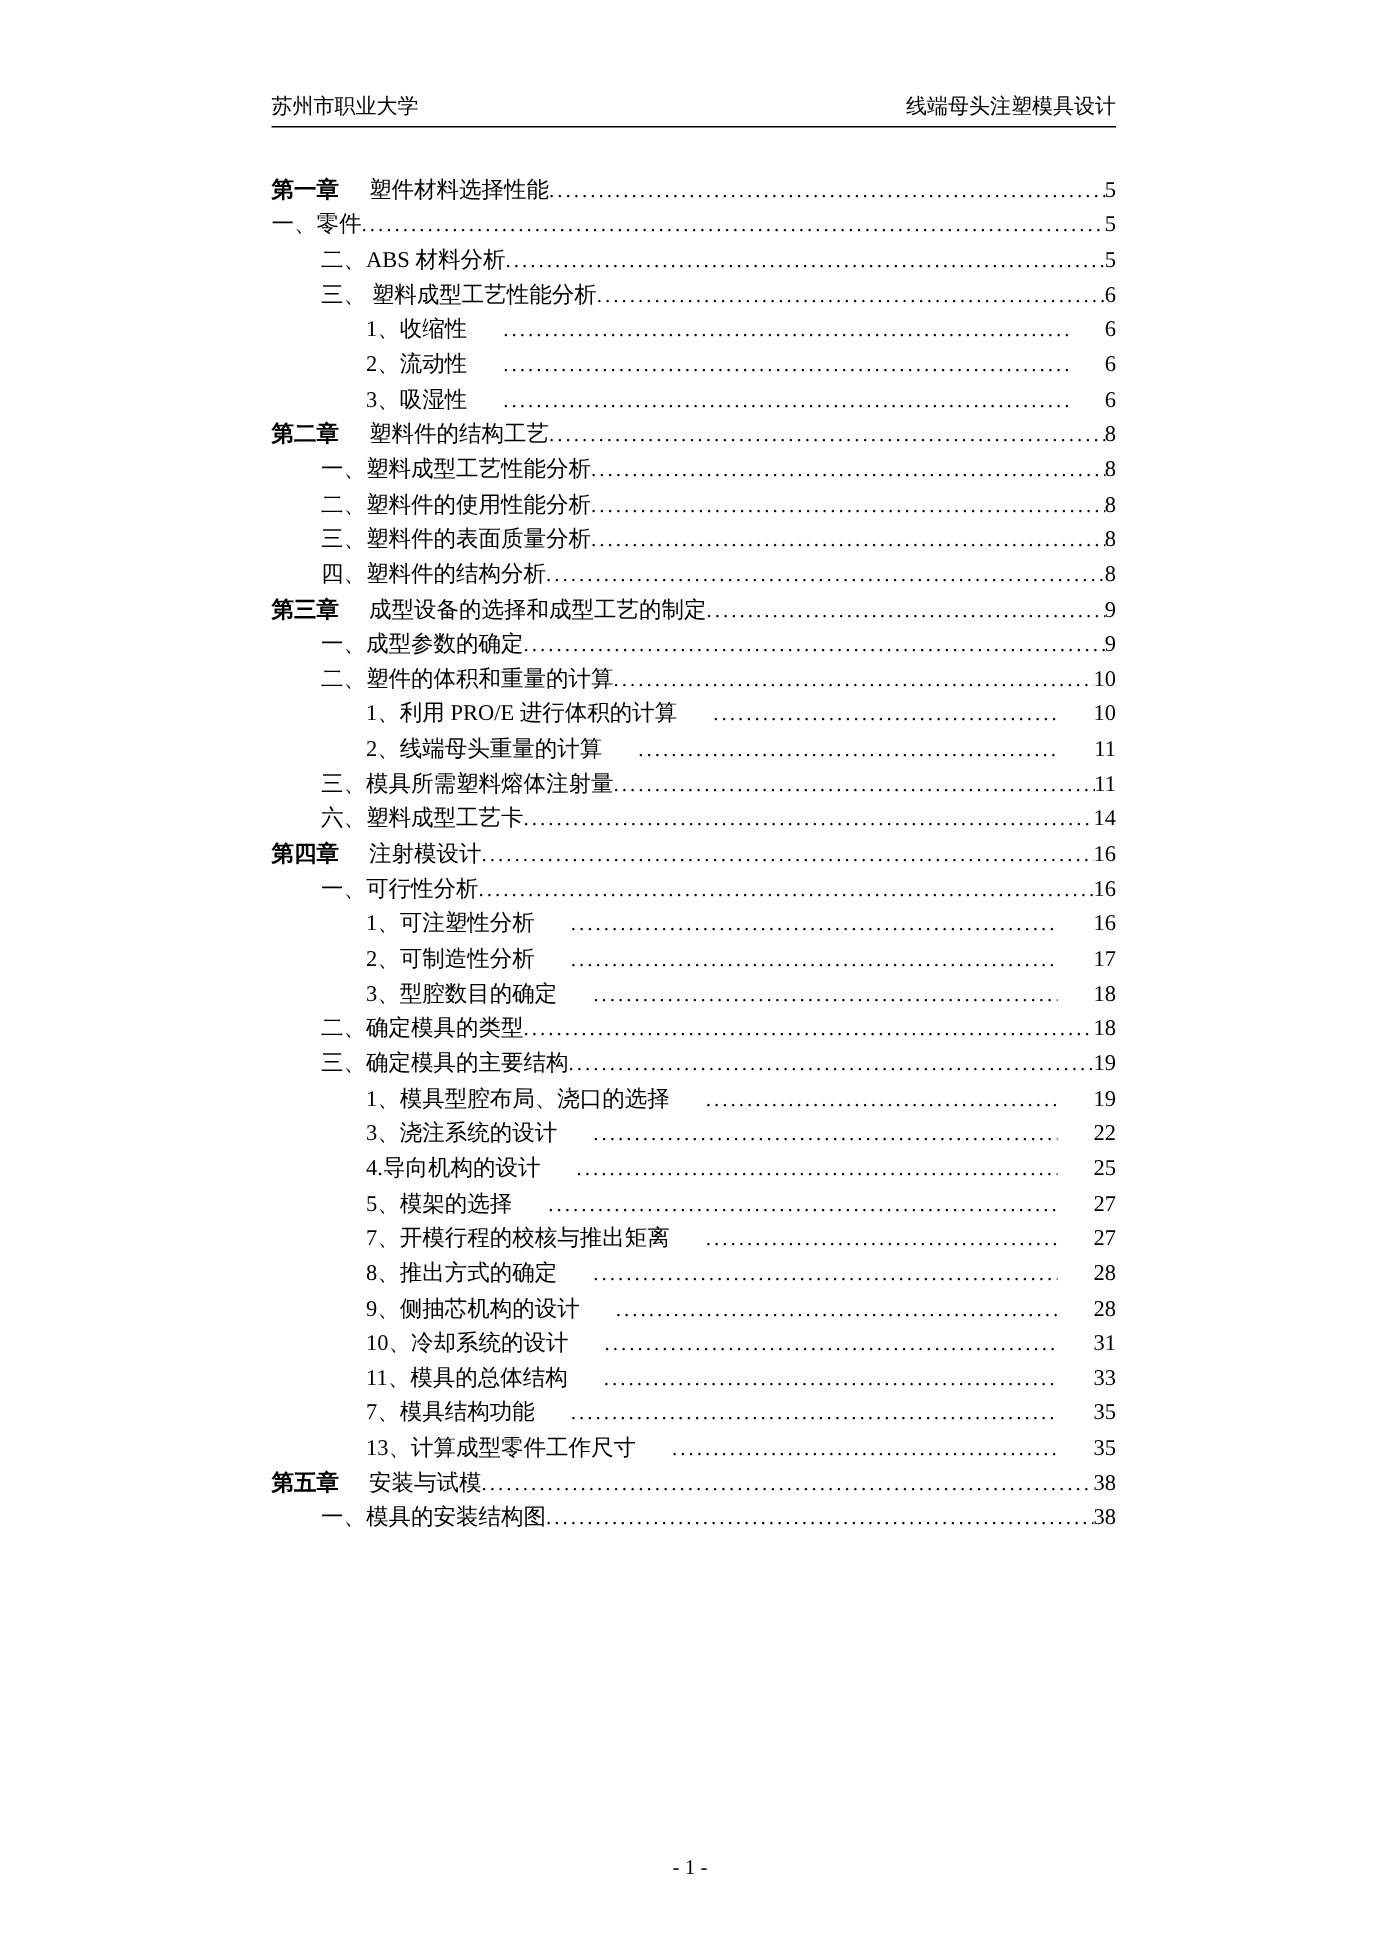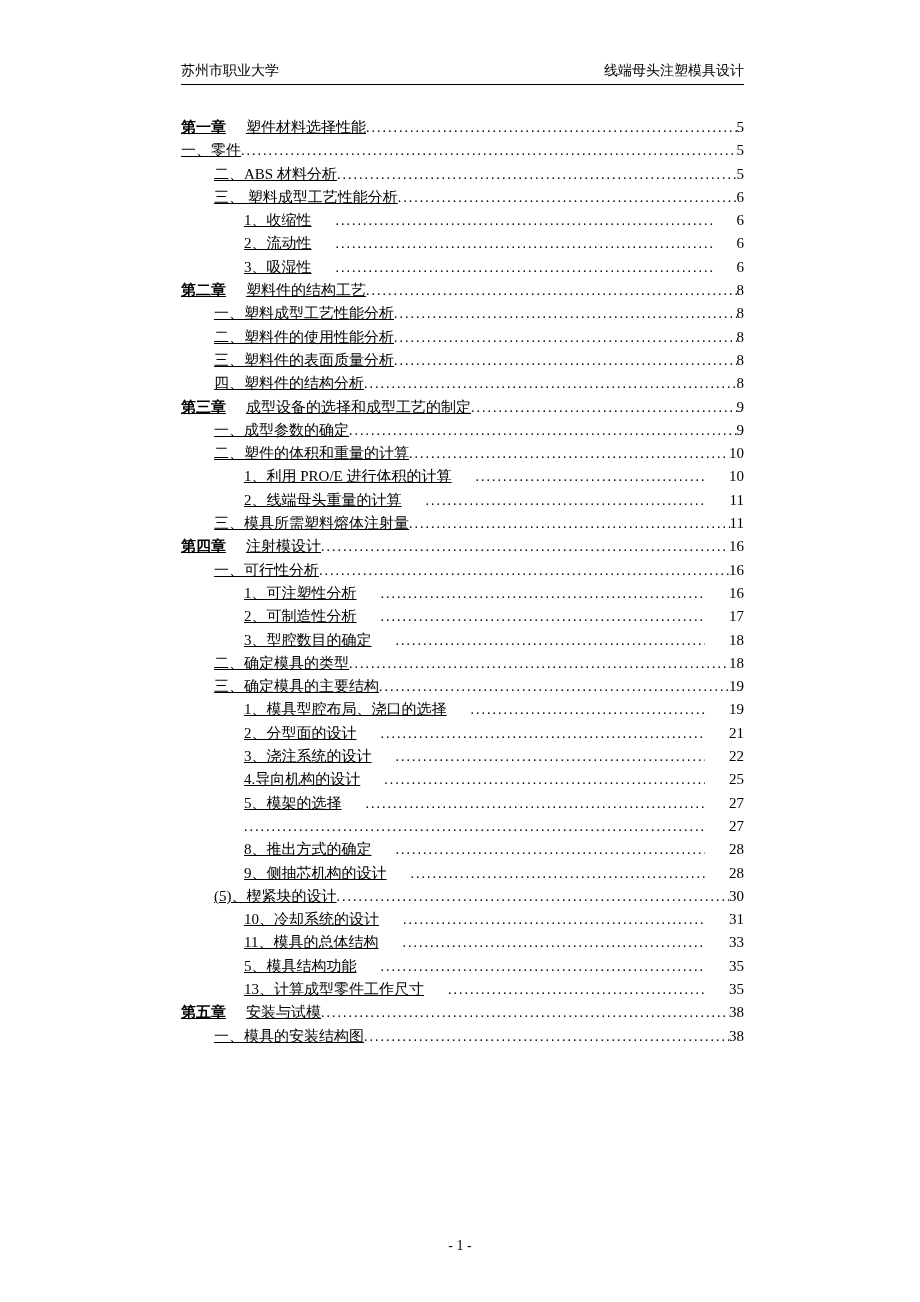--- a/index.html
+++ b/index.html
@@ -34,21 +34,20 @@
   }
   .toc-row {
     display: flex;
     align-items: baseline;
     white-space: nowrap;
     margin-bottom: 0px;
     height: 23.3px;
   }
   .toc-label {
     flex: 0 0 auto;
-    text-decoration: underline;
   }
   .toc-dots {
     flex: 1 1 auto;
     overflow: hidden;
     letter-spacing: 2px;
     color: #000;
     font-size: 14px;
   }
   .toc-dots::after {
     content: "..................................................................................................................................................................................................";
@@ -166,20 +165,25 @@
       <div class="toc-row indent-2">
         <span class="toc-label">2、线端母头重量的计算</span>
         <span class="toc-dots"></span>
         <span class="toc-page">11</span>
       </div>
       <div class="toc-row indent-1">
         <span class="toc-label">三、模具所需塑料熔体注射量</span>
         <span class="toc-dots"></span>
         <span class="toc-page">11</span>
       </div>
+      <div class="toc-row indent-1">
+        <span class="toc-label">六、塑料成型工艺卡</span>
+        <span class="toc-dots"></span>
+        <span class="toc-page">14</span>
+      </div>
       <div class="toc-row indent-0">
         <span class="toc-label"><span class="bold">第四章</span><span class="chap-gap"></span>注射模设计</span>
         <span class="toc-dots"></span>
         <span class="toc-page">16</span>
       </div>
       <div class="toc-row indent-1">
         <span class="toc-label">一、可行性分析</span>
         <span class="toc-dots"></span>
         <span class="toc-page">16</span>
       </div>
@@ -207,70 +211,61 @@
         <span class="toc-label">三、确定模具的主要结构</span>
         <span class="toc-dots"></span>
         <span class="toc-page">19</span>
       </div>
       <div class="toc-row indent-2">
         <span class="toc-label">1、模具型腔布局、浇口的选择</span>
         <span class="toc-dots"></span>
         <span class="toc-page">19</span>
       </div>
       <div class="toc-row indent-2">
-        <span class="toc-label">2、分型面的设计</span>
-        <span class="toc-dots"></span>
-        <span class="toc-page">21</span>
-      </div>
-      <div class="toc-row indent-2">
         <span class="toc-label">3、浇注系统的设计</span>
         <span class="toc-dots"></span>
         <span class="toc-page">22</span>
       </div>
       <div class="toc-row indent-2">
         <span class="toc-label">4.导向机构的设计</span>
         <span class="toc-dots"></span>
         <span class="toc-page">25</span>
       </div>
       <div class="toc-row indent-2">
         <span class="toc-label">5、模架的选择</span>
         <span class="toc-dots"></span>
         <span class="toc-page">27</span>
       </div>
       <div class="toc-row indent-2">
+        <span class="toc-label">7、开模行程的校核与推出矩离</span>
         <span class="toc-dots"></span>
         <span class="toc-page">27</span>
       </div>
       <div class="toc-row indent-2">
         <span class="toc-label">8、推出方式的确定</span>
         <span class="toc-dots"></span>
         <span class="toc-page">28</span>
       </div>
       <div class="toc-row indent-2">
         <span class="toc-label">9、侧抽芯机构的设计</span>
         <span class="toc-dots"></span>
         <span class="toc-page">28</span>
       </div>
-      <div class="toc-row indent-1">
-        <span class="toc-label">(5)、楔紧块的设计</span>
-        <span class="toc-dots"></span>
-        <span class="toc-page">30</span>
-      </div>
       <div class="toc-row indent-2">
         <span class="toc-label">10、冷却系统的设计</span>
         <span class="toc-dots"></span>
         <span class="toc-page">31</span>
       </div>
       <div class="toc-row indent-2">
         <span class="toc-label">11、模具的总体结构</span>
         <span class="toc-dots"></span>
         <span class="toc-page">33</span>
       </div>
       <div class="toc-row indent-2">
-        <span class="toc-label">5、模具结构功能</span>
+        <span class="toc-label">7、模具结构功能</span>
         <span class="toc-dots"></span>
         <span class="toc-page">35</span>
       </div>
       <div class="toc-row indent-2">
         <span class="toc-label">13、计算成型零件工作尺寸</span>
         <span class="toc-dots"></span>
         <span class="toc-page">35</span>
       </div>
       <div class="toc-row indent-0">
         <span class="toc-label"><span class="bold">第五章</span><span class="chap-gap"></span>安装与试模</span>

